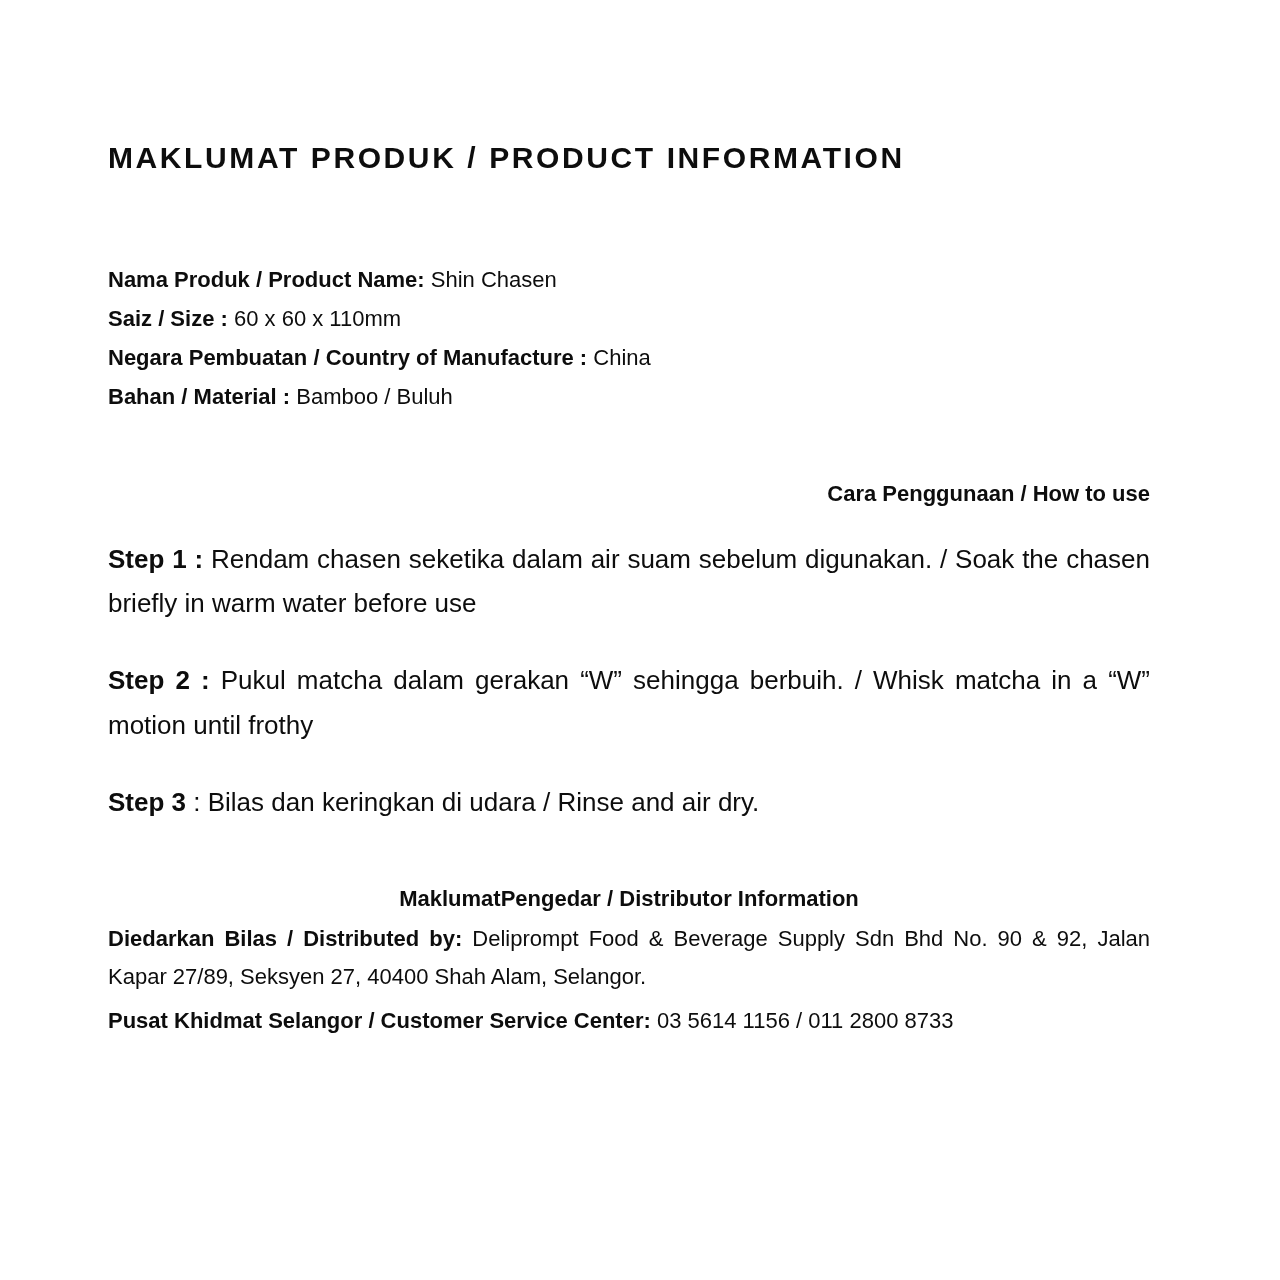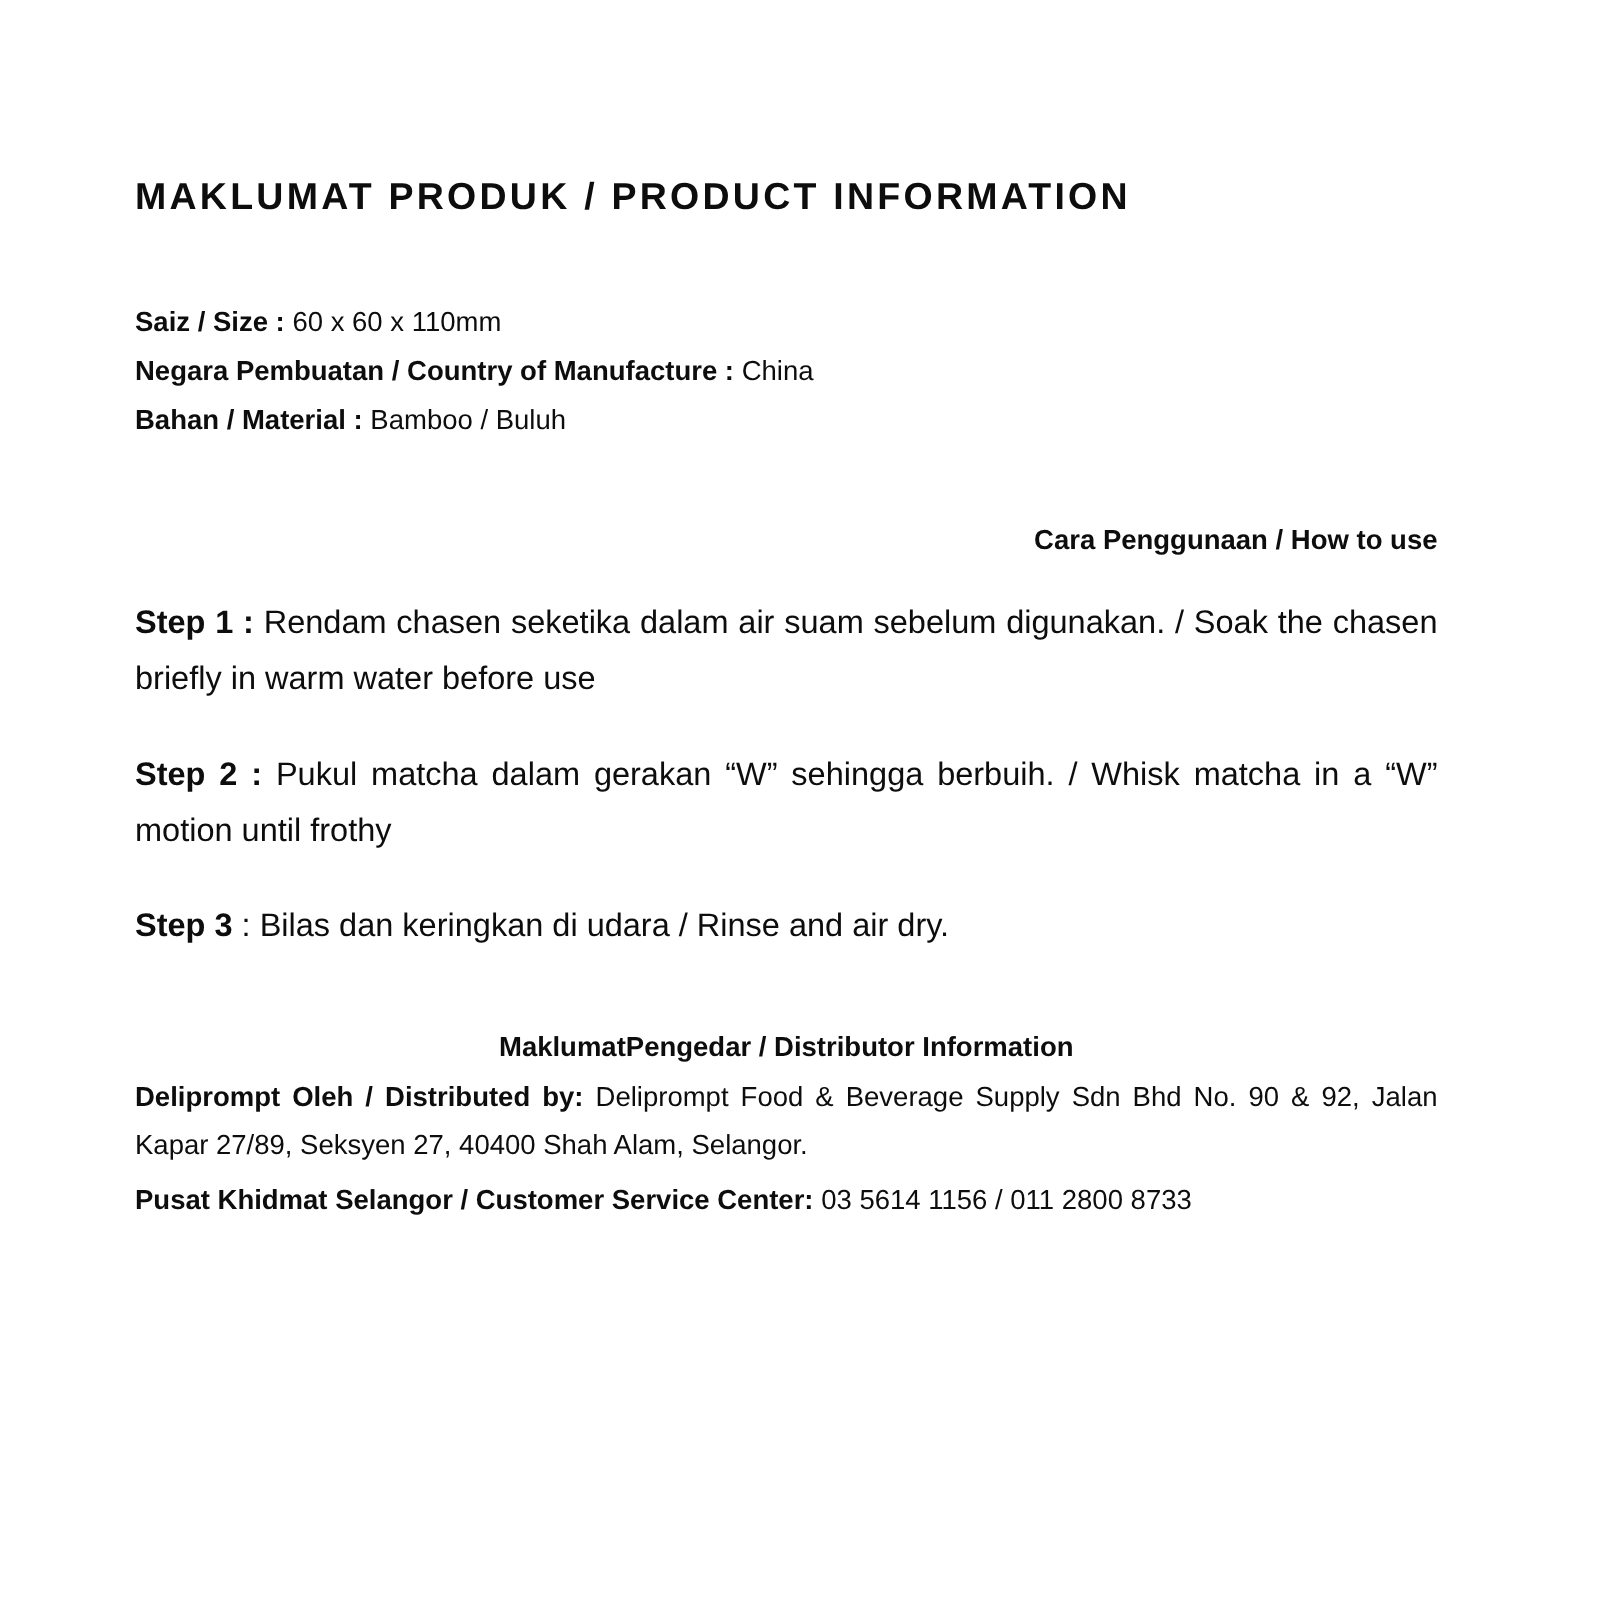--- a/index.html
+++ b/index.html
@@ -17,21 +17,21 @@
   .page {
     box-sizing: border-box;
     width: 1280px;
     height: 1280px;
     padding: 140px 130px 0 108px;
   }
   .doc-title {
     font-size: 30px;
     font-weight: bold;
     letter-spacing: 2.6px;
-    margin: 0 0 62px 0;
+    margin: 0 0 84px 0;
     line-height: 1.2;
   }
   .spec-block {
     font-size: 22px;
     line-height: 1.78;
     margin-bottom: 64px;
   }
   .spec-line {
     white-space: nowrap;
   }
@@ -82,20 +82,24 @@
 </style>
 </head>
 <body>
 
 <div class="page">
 
   <h1 class="doc-title">MAKLUMAT PRODUK / PRODUCT INFORMATION</h1>
 
   <div class="spec-block">
     <div class="spec-line">
+      <span class="lbl">Nama Produk / Product Name:</span>
+      <span class="val">Shin Chasen</span>
+    </div>
+    <div class="spec-line">
       <span class="lbl">Saiz / Size :</span>
       <span class="val">60 x 60 x 110mm</span>
     </div>
     <div class="spec-line">
       <span class="lbl">Negara Pembuatan / Country of Manufacture :</span>
       <span class="val">China</span>
     </div>
     <div class="spec-line">
       <span class="lbl">Bahan / Material :</span>
       <span class="val">Bamboo / Buluh</span>
@@ -115,21 +119,21 @@
     </p>
     <p class="step">
       <span class="lbl">Step 3</span>
       <span class="val">: Bilas dan keringkan di udara / Rinse and air dry.</span>
     </p>
   </div>
 
   <div class="dist-block">
     <div class="dist-head">MaklumatPengedar /  Distributor Information</div>
     <p class="dist-para">
-      <span class="lbl">Deliprompt Oleh / Distributed by:</span>
+      <span class="lbl">Diedarkan Bilas / Distributed by:</span>
       <span class="val">Deliprompt Food &amp; Beverage Supply Sdn Bhd No. 90 &amp; 92, Jalan Kapar 27/89, Seksyen 27, 40400 Shah Alam, Selangor.</span>
     </p>
     <p class="dist-para nowrap-last">
       <span class="lbl">Pusat Khidmat Selangor / Customer Service Center:</span>
       <span class="val">03 5614 1156 / 011 2800 8733</span>
     </p>
   </div>
 
 </div>
 

